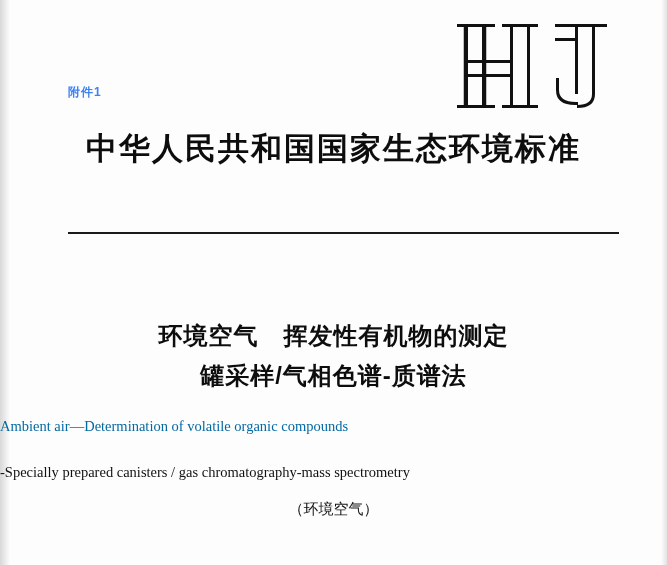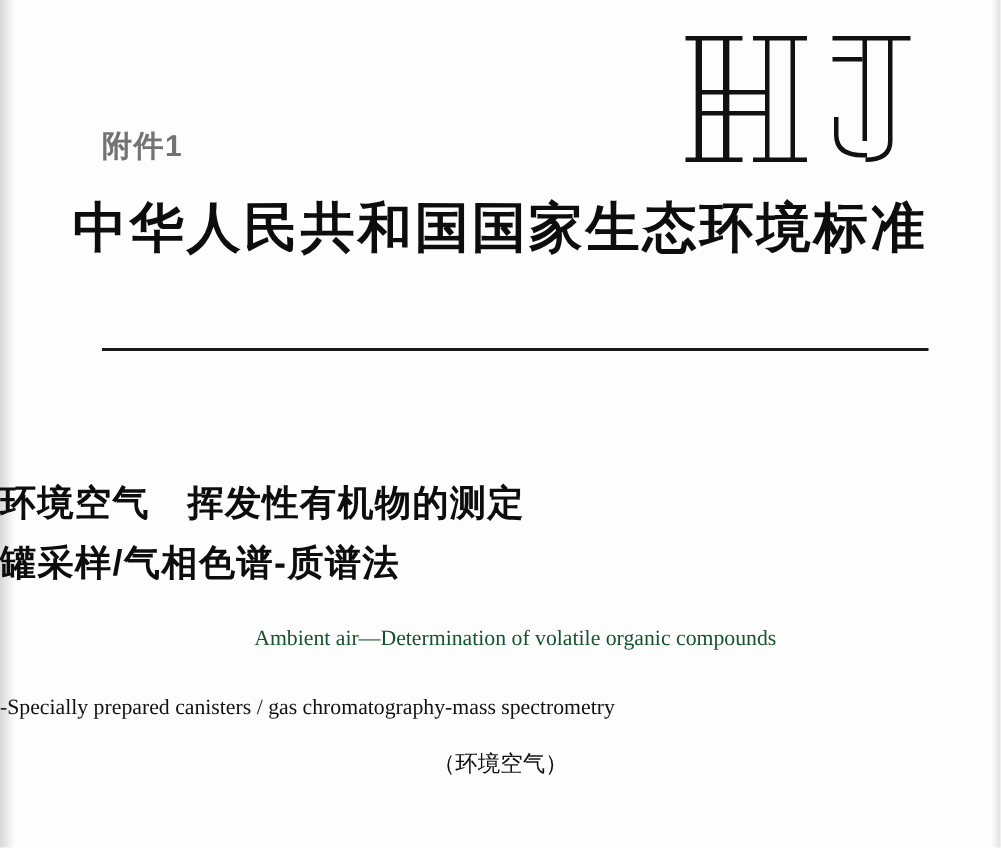--- a/index.html
+++ b/index.html
@@ -37,43 +37,43 @@
     width: 6px;
     background: linear-gradient(to left, #e2e2e2, #fdfdfd);
     pointer-events: none;
   }
 
   .attachment-label {
     position: absolute;
     left: 68px;
     top: 84px;
     font-family: "Liberation Sans", sans-serif;
-    font-size: 20px;
+    font-size: 12px;
     font-weight: bold;
     letter-spacing: 1px;
-    color: #737373;
+    color: #3b82f6;
   }
 
   
   .hj-logo {
     position: absolute;
     right: 52px;
     top: 18px;
     width: 160px;
     height: 96px;
   }
 
   .std-title {
     position: absolute;
     left: 0;
     right: 0;
     top: 128px;
     text-align: center;
     font-family: "Liberation Sans", sans-serif;
-    font-size: 36px;
+    font-size: 31px;
     font-weight: bold;
     letter-spacing: 2px;
     color: #0d0d0d;
   }
 
   .std-numbers {
     position: absolute;
     right: 50px;
     top: 183px;
     text-align: left;
@@ -102,39 +102,39 @@
     top: 232px;
     height: 0;
     border-top: 2px solid #1a1a1a;
   }
 
   .doc-title {
     position: absolute;
     left: 0;
     right: 0;
     top: 316px;
+    text-align: center;
     font-family: "Liberation Sans", sans-serif;
     font-size: 24px;
     font-weight: bold;
     line-height: 40px;
     letter-spacing: 1px;
     color: #0d0d0d;
   }
   .doc-title .line2 { display: block; }
 
   .en-title {
     position: absolute;
     left: 0;
     right: 0;
     top: 418px;
-    text-align: center;
+    text-align: left;
     font-family: "Liberation Serif", serif;
     font-size: 14.5px;
-    color: #14532d;
-    padding-left: 20px;
+    color: #0369a1;
   }
   .en-subtitle {
     position: absolute;
     left: 0;
     right: 0;
     top: 464px;
     text-align: left;
     font-family: "Liberation Serif", serif;
     font-size: 14.5px;
     color: #111;

